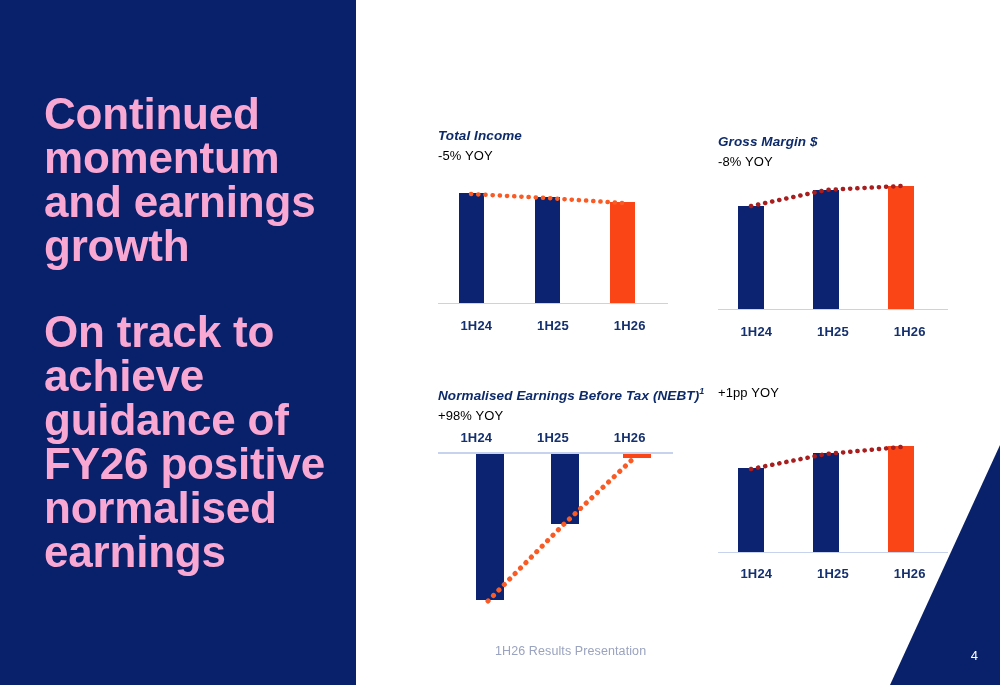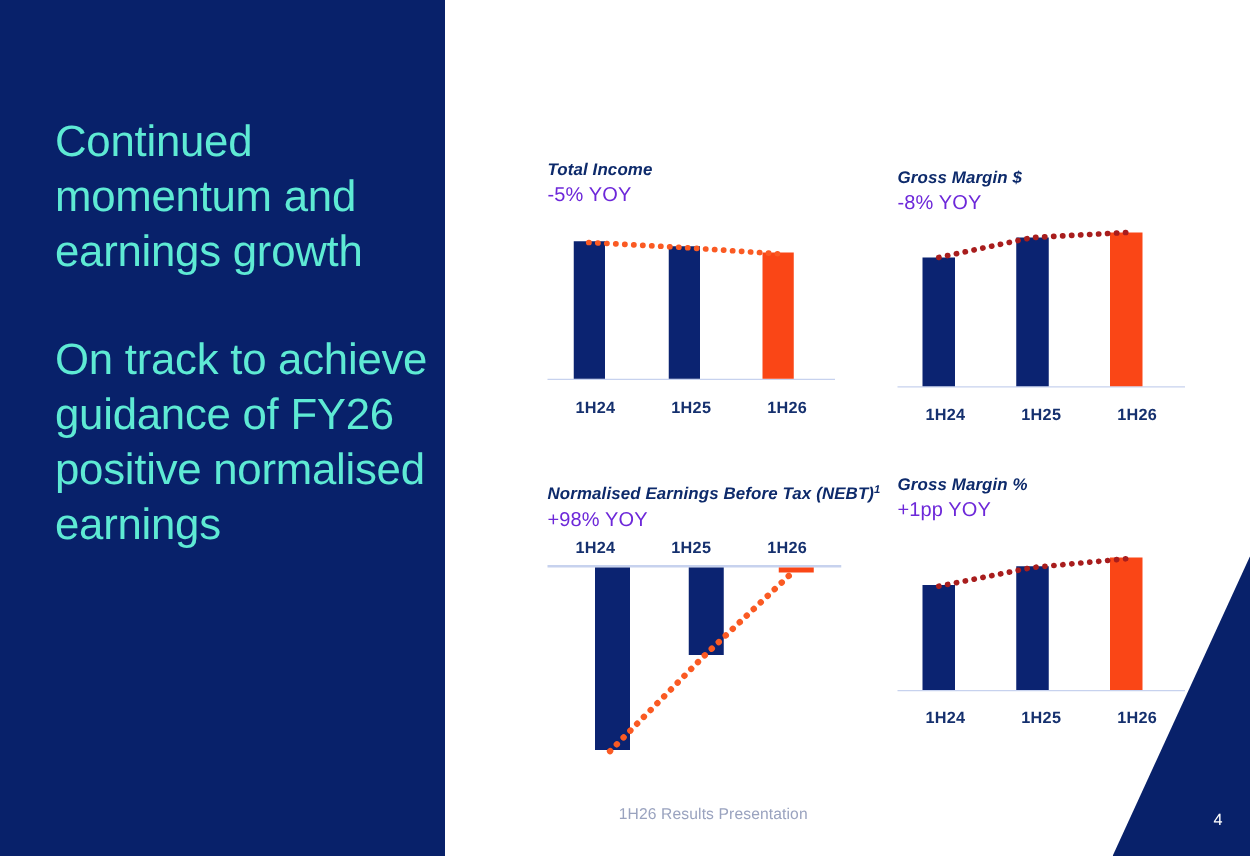--- a/index.html
+++ b/index.html
@@ -14,41 +14,41 @@
 
   
   .sidebar{
     position:absolute;left:0;top:0;width:356px;height:685px;
     background:#08216a;
   }
   .sidebar-inner{
     position:absolute;left:44px;top:92px;width:300px;
   }
   .headline{
-    color:#5eead4;
-    font-size:35px;
+    color:#f9a8d4;
+    font-size:44px;
     line-height:44px;
-    font-weight:400;
+    font-weight:700;
     letter-spacing:-0.2px;
     margin:0;
     font-family:"Liberation Sans", sans-serif;
   }
   .headline.second{margin-top:42px;}
 
   
   .content{position:absolute;left:356px;top:0;right:0;bottom:0;}
 
   .chart{position:absolute;}
   .chart-title{
     color:#0d2a6b;font-weight:700;font-size:13.5px;
     margin:0;white-space:nowrap;letter-spacing:.1px;font-style:italic;
   }
   .chart-title sup{font-size:9px;font-weight:700;vertical-align:super;}
   .chart-sub{
-    color:#6d28d9;font-size:16px;margin:5px 0 0 0;font-weight:400;
+    color:#000000;font-size:13px;margin:5px 0 0 0;font-weight:400;
     letter-spacing:.1px;
   }
   .plot{position:relative;}
   .axis{
     position:absolute;height:1.5px;background:#c7d2ee;left:0;right:0;
   }
   .bar{position:absolute;}
   .bar.navy{background:#0b2371;}
   .bar.orange{background:#fa4616;}
   .cat-labels{position:absolute;left:0;right:0;display:flex;}
@@ -141,21 +141,20 @@
         <div class="bar navy" style="left:38px;width:28px;top:1.5px;height:146px;"></div>
         <div class="bar navy" style="left:113px;width:28px;top:1.5px;height:70px;"></div>
         <div class="bar orange" style="left:185px;width:28px;top:1.5px;height:4px;"></div>
         <svg class="trend" viewBox="0 0 235 155" preserveAspectRatio="none">
           <polyline points="50,149 125,73 198,4" fill="none" stroke="#fa5a23" stroke-width="5" stroke-linecap="round" stroke-dasharray="0.2 7.5"></polyline>
         </svg>
       </div>
     </div>
 
     <div class="chart" style="left:362px;top:380px;width:240px;height:210px;">
-      <p class="chart-title">Gross Margin %</p>
       <p class="chart-sub">+1pp YOY</p>
 
       <div class="plot" style="position:absolute;left:0;top:68px;width:230px;height:105px;">
         <div class="axis" style="bottom:0;"></div>
         <div class="bar navy" style="left:20px;width:26px;bottom:1.5px;height:84px;"></div>
         <div class="bar navy" style="left:95px;width:26px;bottom:1.5px;height:99px;"></div>
         <div class="bar orange" style="left:170px;width:26px;bottom:1.5px;height:106px;"></div>
         <svg class="trend" viewBox="0 0 230 105" preserveAspectRatio="none">
           <polyline points="33,21 108,6 183,-1" fill="none" stroke="#a81d1d" stroke-width="4.5" stroke-linecap="round" stroke-dasharray="0.2 7"></polyline>
         </svg>

